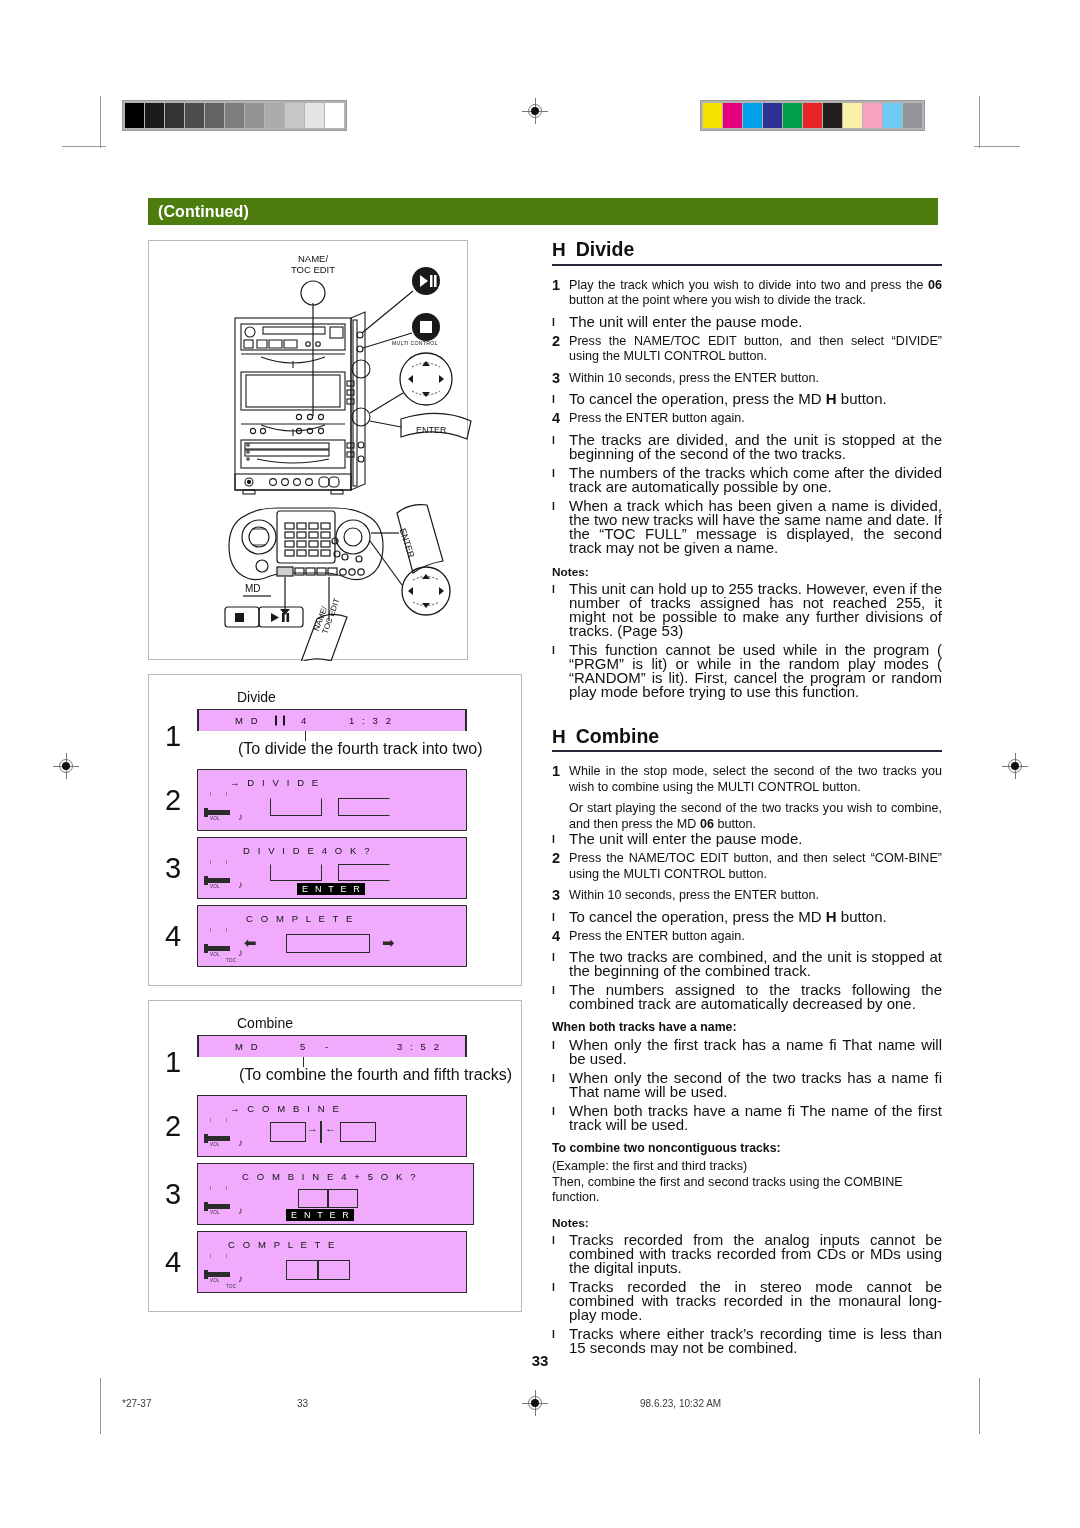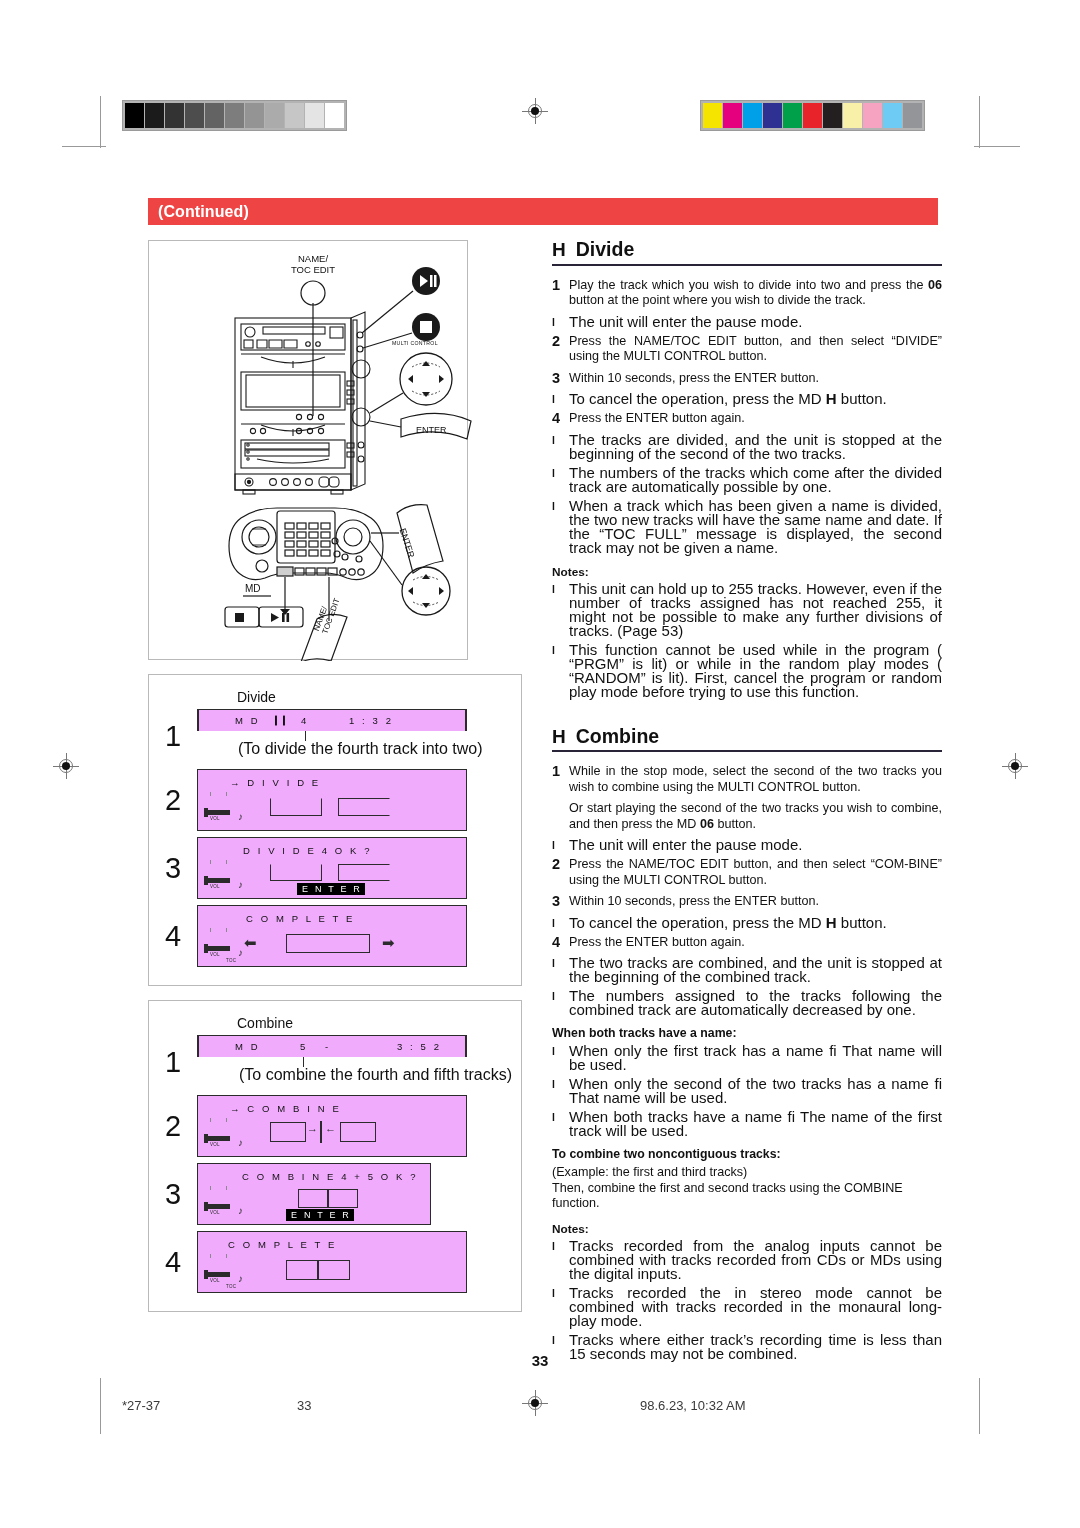--- a/index.html
+++ b/index.html
@@ -19,21 +19,21 @@
   .regmark .hl{position:absolute;top:12.5px;left:0;height:1px;width:26px;background:#777;}
 
   
   .calbar{position:absolute;display:flex;border:1px solid #9a9a9a;background:#b3b3b3;padding:2px;box-sizing:border-box;}
   .calbar .sw{width:19px;height:25px;margin-right:1px;}
   .calbar .sw:last-child{margin-right:0;}
 
   
   .contbar{
     position:absolute;left:148px;top:198px;width:790px;height:27px;
-    background:#ef4444;color:#fff;font-weight:bold;font-size:16px;
+    background:#4d7c0f;color:#fff;font-weight:bold;font-size:16px;
     display:flex;align-items:center;padding-left:10px;box-sizing:border-box;
     letter-spacing:.1px;
   }
 
   
   .leftcol{position:absolute;left:148px;top:240px;width:374px;}
   .rightcol{position:absolute;left:552px;top:240px;width:390px;}
 
   .framebox{border:1px solid #b9b9b9;box-sizing:border-box;background:#fff;}
 
@@ -53,21 +53,21 @@
   .step .txt{font-size:12.6px;line-height:15.5px;text-align:justify;flex:1;}
   .step .txt.nojust{text-align:left;}
 
   .bullet{display:flex;margin-bottom:5px;}
   .bullet .bg{
     font-weight:bold;font-size:10.5px;width:17px;flex:0 0 17px;line-height:14px;
   }
   .bullet .btxt{font-size:15px;line-height:14px;text-align:justify;flex:1;}
   .bullet .btxt.nojust{text-align:justify;}
 
-  .plain{font-size:12.6px;line-height:15.5px;margin-left:17px;text-align:justify;margin-bottom:6px;}
+  .plain{font-size:12.6px;line-height:15.5px;margin-left:17px;text-align:justify;margin-bottom:0;}
   .plain.nojust{text-align:left;}
 
   .subhead{font-weight:bold;font-size:12.3px;margin:9px 0 4px 0;}
   .noteshead{font-weight:bold;font-size:11.8px;margin:10px 0 3px 0;}
 
   .gap{height:7px;}
 
   
   #illus-box{position:relative;width:320px;height:420px;}
   #illus-box svg{position:absolute;left:0;top:0;}
@@ -109,21 +109,21 @@
     padding:1px 3px 1px 5px;font-family:"Liberation Sans",sans-serif;
   }
   .arrow-gl{position:absolute;font-size:15px;line-height:1;color:#2b2b2b;}
 
   
   .pageno{
     position:absolute;left:0;right:0;top:1352px;text-align:center;
     font-weight:bold;font-size:15px;
   }
   
-  .pfoot{position:absolute;top:1398px;font-size:13px;color:#3a3a3a;}
+  .pfoot{position:absolute;top:1398px;font-size:10px;color:#3a3a3a;}
 </style>
 </head>
 <body>
 
 <div class="page">
 
   <div class="crop-v" style="left:100px;top:96px;height:52px;"></div>
   <div class="crop-v" style="left:979px;top:96px;height:52px;"></div>
   <div class="crop-v" style="left:100px;top:1378px;height:56px;"></div>
   <div class="crop-v" style="left:979px;top:1378px;height:56px;"></div>
@@ -481,21 +481,21 @@
             <div style="position:absolute;left:122px;top:25px;width:2.4px;height:22px;background:#2b2b2b;"></div>
             <div class="arrow-gl" style="left:127px;top:27px;font-size:11px;">←</div>
             <div class="trackbox" style="left:142px;top:26px;width:36px;height:20px;"></div>
           </div>
         </div>
       </div>
 
       <div class="seq-row">
         <div class="seq-num">3</div>
         <div class="seq-body">
-          <div class="lcd" style="width:234px;height:62px;">
+          <div class="lcd" style="width:277px;height:62px;">
             <div class="lcdtext" style="left:44px;top:7px;">C O M B I N E     4 +     5     O K ?</div>
             <div class="tick" style="left:12px;top:22px;"></div>
               <div class="tick" style="left:28px;top:22px;"></div>
             <div class="vol-ind">
               <div class="vol-bar"></div>
               <div class="vol-lbl">VOL</div>
             </div>
             <div class="note-ico">♪</div>
             <div class="trackbox" style="left:100px;top:25px;width:30px;height:19px;"></div>
             <div class="trackbox" style="left:130px;top:25px;width:30px;height:19px;"></div>

